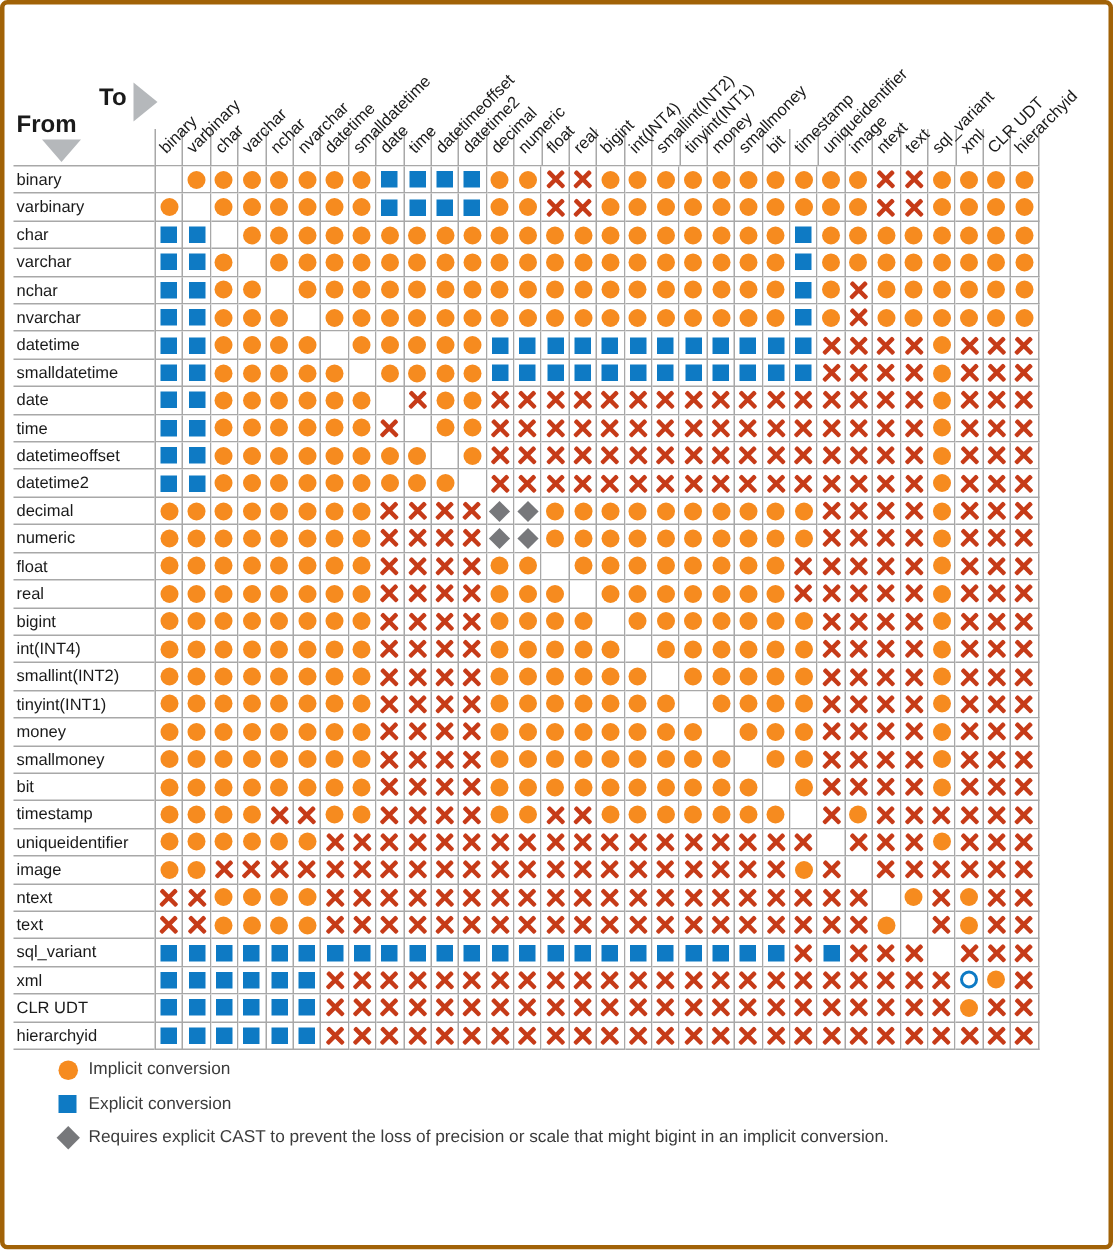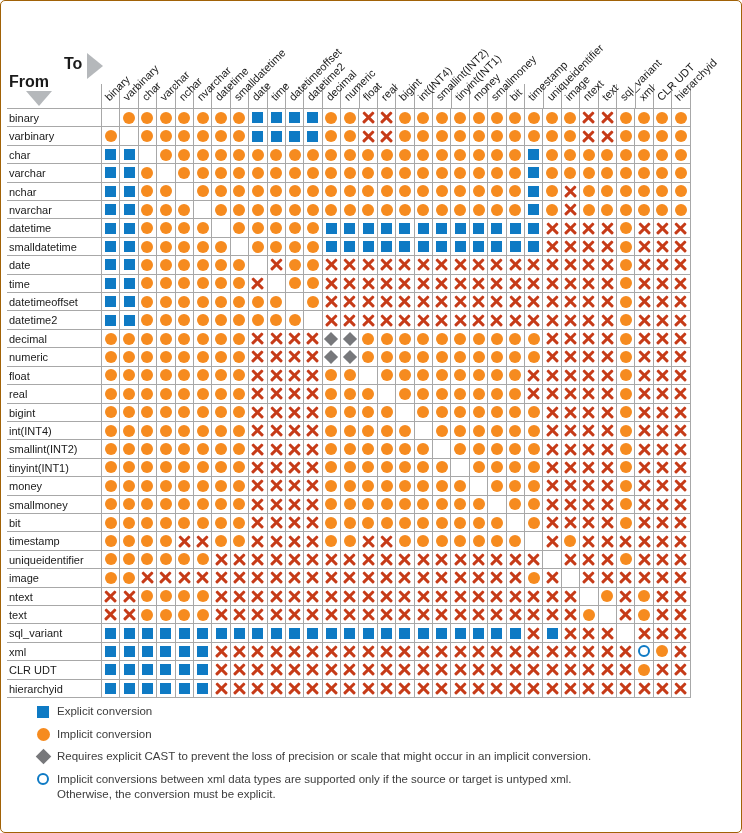--- a/index.html
+++ b/index.html
@@ -1,18 +1,18 @@
 <!DOCTYPE html>
 <html style="--blue: #0e7ac4; --orange: #f68b1f; --red: #c63b18; --gray: #77787b;"><head>
 <meta charset="utf-8">
 <style>
   * { box-sizing: border-box; margin: 0; padding: 0; }
   body { font-family: "Liberation Sans", sans-serif; background: #fff; }
   .page { position: relative; width: 742px; height: 833px; background: #fff;
-          border: 1px solid #a16207; border-radius: 5px; overflow: hidden; }
+          border: 3px solid #a16207; border-radius: 5px; overflow: hidden; }
 
   
   .to-label   { position: absolute; left: 63px; top: 54px; font-size: 16px; font-weight: 600; color: #1a1a1a; }
   .from-label { position: absolute; left: 8px;  top: 72px; font-size: 16px; font-weight: 600; color: #1a1a1a; }
   .to-arrow   { position: absolute; left: 86px; top: 52px; width: 0; height: 0;
                 border-left: 16px solid #b5b8bb; border-top: 13px solid transparent; border-bottom: 13px solid transparent; }
   .from-arrow { position: absolute; left: 25px; top: 90px; width: 0; height: 0;
                 border-top: 15px solid #b5b8bb; border-left: 13px solid transparent; border-right: 13px solid transparent; }
 
   
@@ -3181,36 +3181,30 @@
       <div class="cell">
         <span class="sym-X"></span>
       </div>
       <div class="cell">
         <span class="sym-X"></span>
       </div>
     </div>
   <div id="legend">
       <div class="legend-item">
         <span class="legend-sym">
+          <span class="sym-I"></span>
+        </span>
+        <span class="legend-text">Implicit conversion</span>
+      </div>
+      <div class="legend-item">
+        <span class="legend-sym">
           <span class="sym-E"></span>
         </span>
         <span class="legend-text">Explicit conversion</span>
-      </div>
-      <div class="legend-item">
-        <span class="legend-sym">
-          <span class="sym-I"></span>
-        </span>
-        <span class="legend-text">Implicit conversion</span>
       </div>
       <div class="legend-item">
         <span class="legend-sym">
           <span class="sym-D"></span>
         </span>
-        <span class="legend-text">Requires explicit CAST to prevent the loss of precision or scale that might occur in an implicit conversion.</span>
-      </div>
-      <div class="legend-item">
-        <span class="legend-sym">
-          <span class="sym-O"></span>
-        </span>
-        <span class="legend-text">Implicit conversions between xml data types are supported only if the source or target is untyped xml.<br>Otherwise, the conversion must be explicit.</span>
+        <span class="legend-text">Requires explicit CAST to prevent the loss of precision or scale that might bigint in an implicit conversion.</span>
       </div>
     </div>
 </div>
 
 </body></html>

